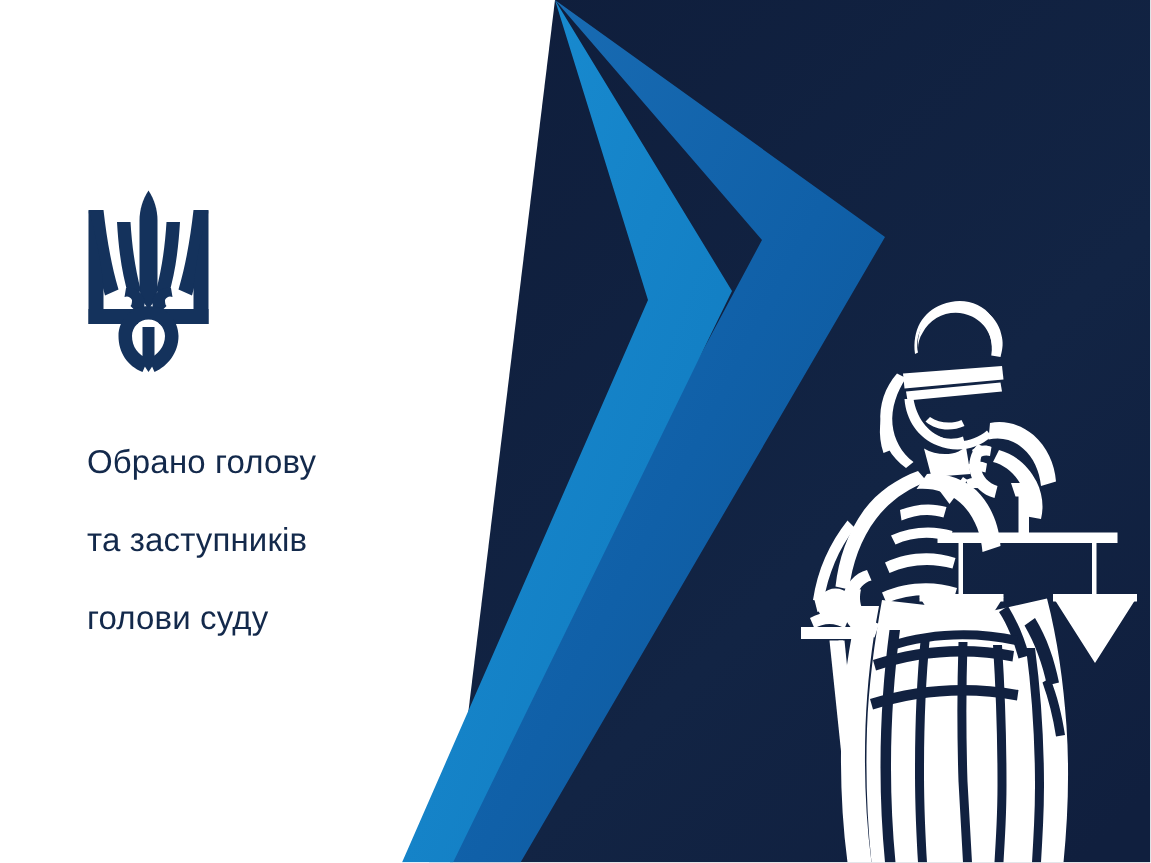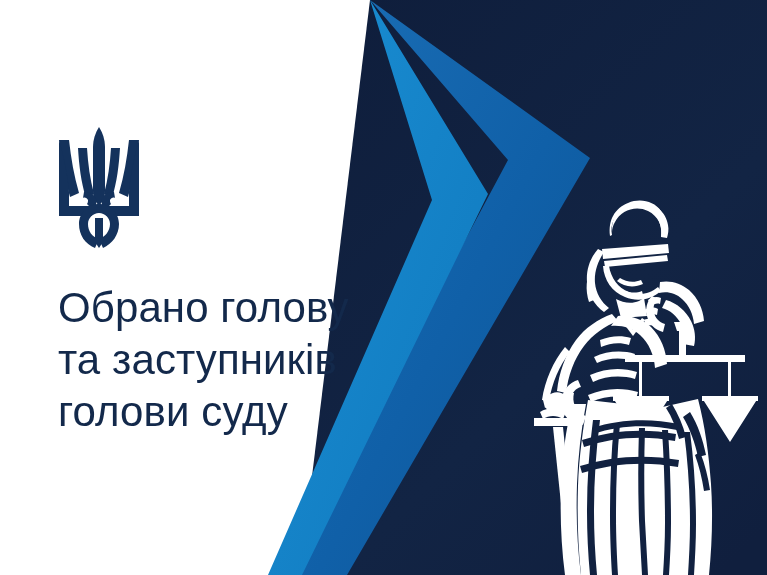--- a/index.html
+++ b/index.html
@@ -49,21 +49,21 @@
   }
   .emblem svg { display: block; width: 100%; height: 100%; }
 
   .headline {
     position: absolute;
     left: 58px;
     top: 282px;
     width: 300px;
     margin: 0;
     font-family: "Liberation Sans", "DejaVu Sans", sans-serif;
-    font-size: 42px;
+    font-size: 22px;
     line-height: 52px;
     font-weight: 400;
     letter-spacing: 0.1px;
     color: #13294b;
     white-space: pre-line;
   }
 </style>
 </head>
 <body>
 

